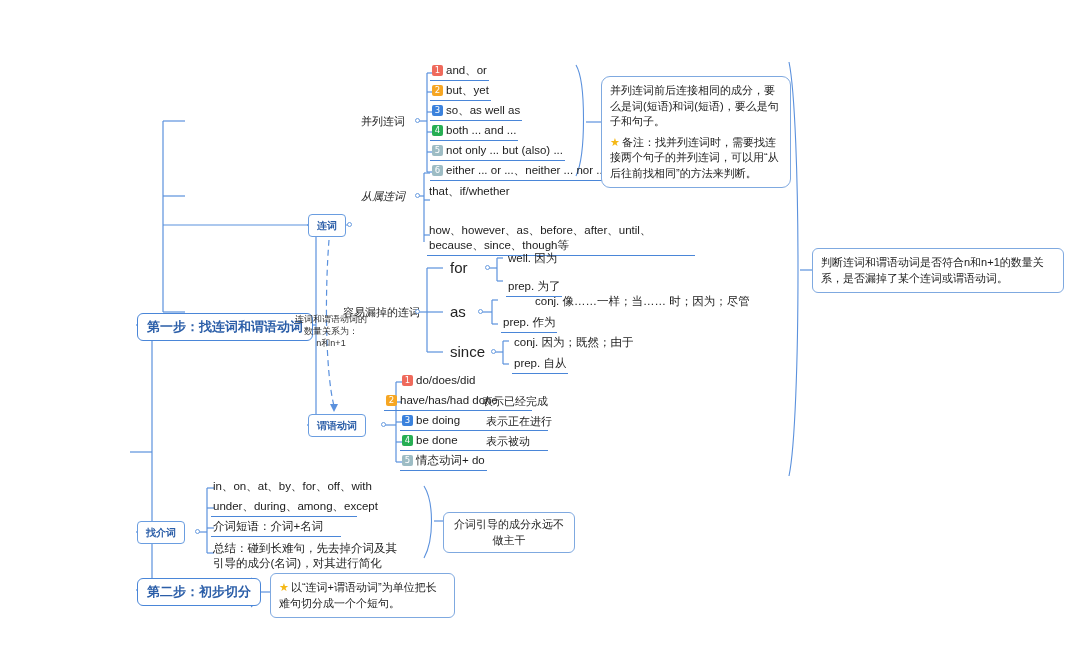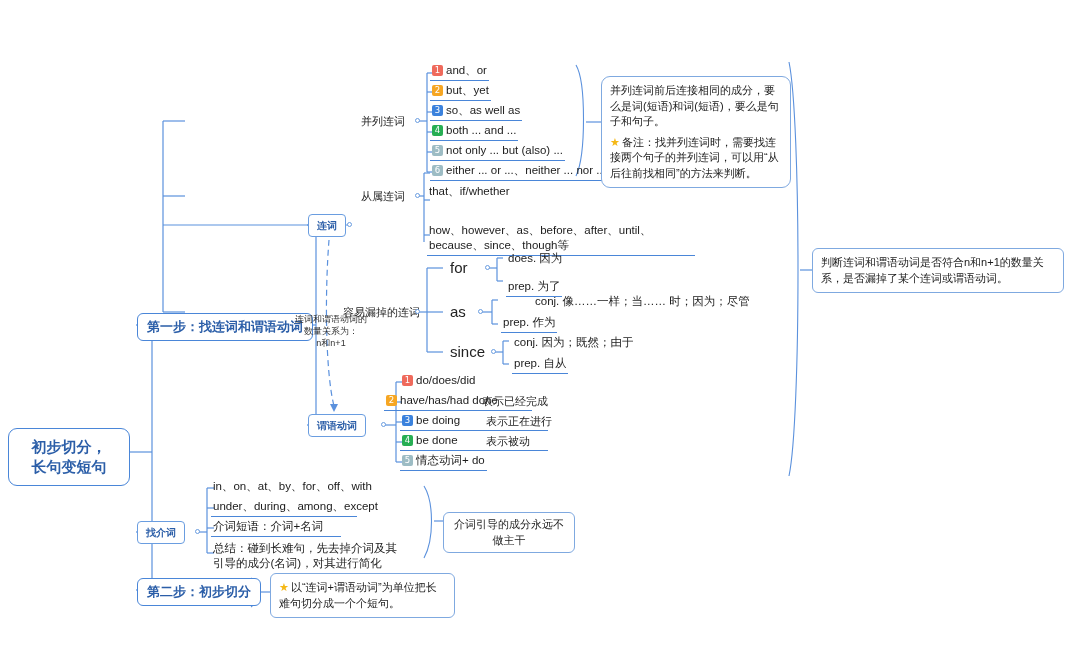--- a/index.html
+++ b/index.html
@@ -160,40 +160,38 @@
       <path d="M789 62 C801 120 801 420 789 476" stroke-width="1.1"></path>
       <path d="M800 270 H812"></path>
     </g>
 
     <g>
       <path d="M329 240 C325 290 325 370 334 406" fill="none" stroke="#5b91dd" stroke-width="1.2" stroke-dasharray="6 4"></path>
       <path d="M334 412 l-4 -8 l8 0 z" fill="#5b91dd"></path>
     </g>
   </svg>
 
-  <div class="node root" style="left:8px;top:428px;width:122px;">初步切分，
-长句变短句</div>
 
   <div class="node step" style="left:137px;top:313px;">第一步：找连词和谓语动词</div>
 
   <div class="node step" style="left:137px;top:578px;">第二步：初步切分</div>
 
   <div class="node mid" style="left:308px;top:214px;">连词</div>
   <div class="conn-dot" style="left:347px;top:222px;"></div>
 
   <div class="node mid" style="left:308px;top:414px;">谓语动词</div>
   <div class="conn-dot" style="left:381px;top:422px;"></div>
 
   <div class="node mid" style="left:137px;top:521px;">找介词</div>
   <div class="conn-dot" style="left:195px;top:529px;"></div>
 
   <div class="node plain cn" style="left:361px;top:114px;">并列连词</div>
   <div class="conn-dot" style="left:415px;top:118px;"></div>
 
-  <div class="node plain cn" style="left:361px;top:189px;">从属连词</div>
+  <div class="node plain cn" style="left:361px;top:189px;font-style:italic;">从属连词</div>
   <div class="conn-dot" style="left:415px;top:193px;"></div>
 
   <div class="node plain cn" style="left:343px;top:305px;">容易漏掉的连词</div>
   <div class="conn-dot" style="left:415px;top:309px;"></div>
 
   <div class="node leaf" style="left:430px;top:62px;">
     <span class="badge b1">1</span><span>and、or</span>
   </div>
   <div class="node leaf" style="left:430px;top:82px;">
     <span class="badge b2">2</span><span>but、yet</span>
@@ -209,21 +207,21 @@
   </div>
   <div class="node leaf" style="left:430px;top:162px;">
     <span class="badge b6">6</span><span>either ... or ...、neither ... nor ...</span>
   </div>
 
   <div class="node leaf nb" style="left:427px;top:183px;">that、if/whether</div>
   <div class="node leaf wrap" style="left:427px;top:222px;width:268px;">how、however、as、before、after、until、because、since、though等</div>
 
   <div class="node plain" style="left:450px;top:261px;">for</div>
   <div class="conn-dot" style="left:485px;top:265px;"></div>
-  <div class="node leaf nb" style="left:506px;top:250px;">does. 因为</div>
+  <div class="node leaf nb" style="left:506px;top:250px;">well. 因为</div>
   <div class="node leaf" style="left:506px;top:278px;">prep. 为了</div>
 
   <div class="node plain" style="left:450px;top:305px;">as</div>
   <div class="conn-dot" style="left:478px;top:309px;"></div>
   <div class="node leaf nb" style="left:501px;top:293px;margin-left:32px;">conj. 像……一样；当…… 时；因为；尽管</div>
   <div class="node leaf" style="left:501px;top:314px;">prep. 作为</div>
 
   <div class="node plain" style="left:450px;top:345px;">since</div>
   <div class="conn-dot" style="left:491px;top:349px;"></div>
   <div class="node leaf nb" style="left:512px;top:334px;">conj. 因为；既然；由于</div>

